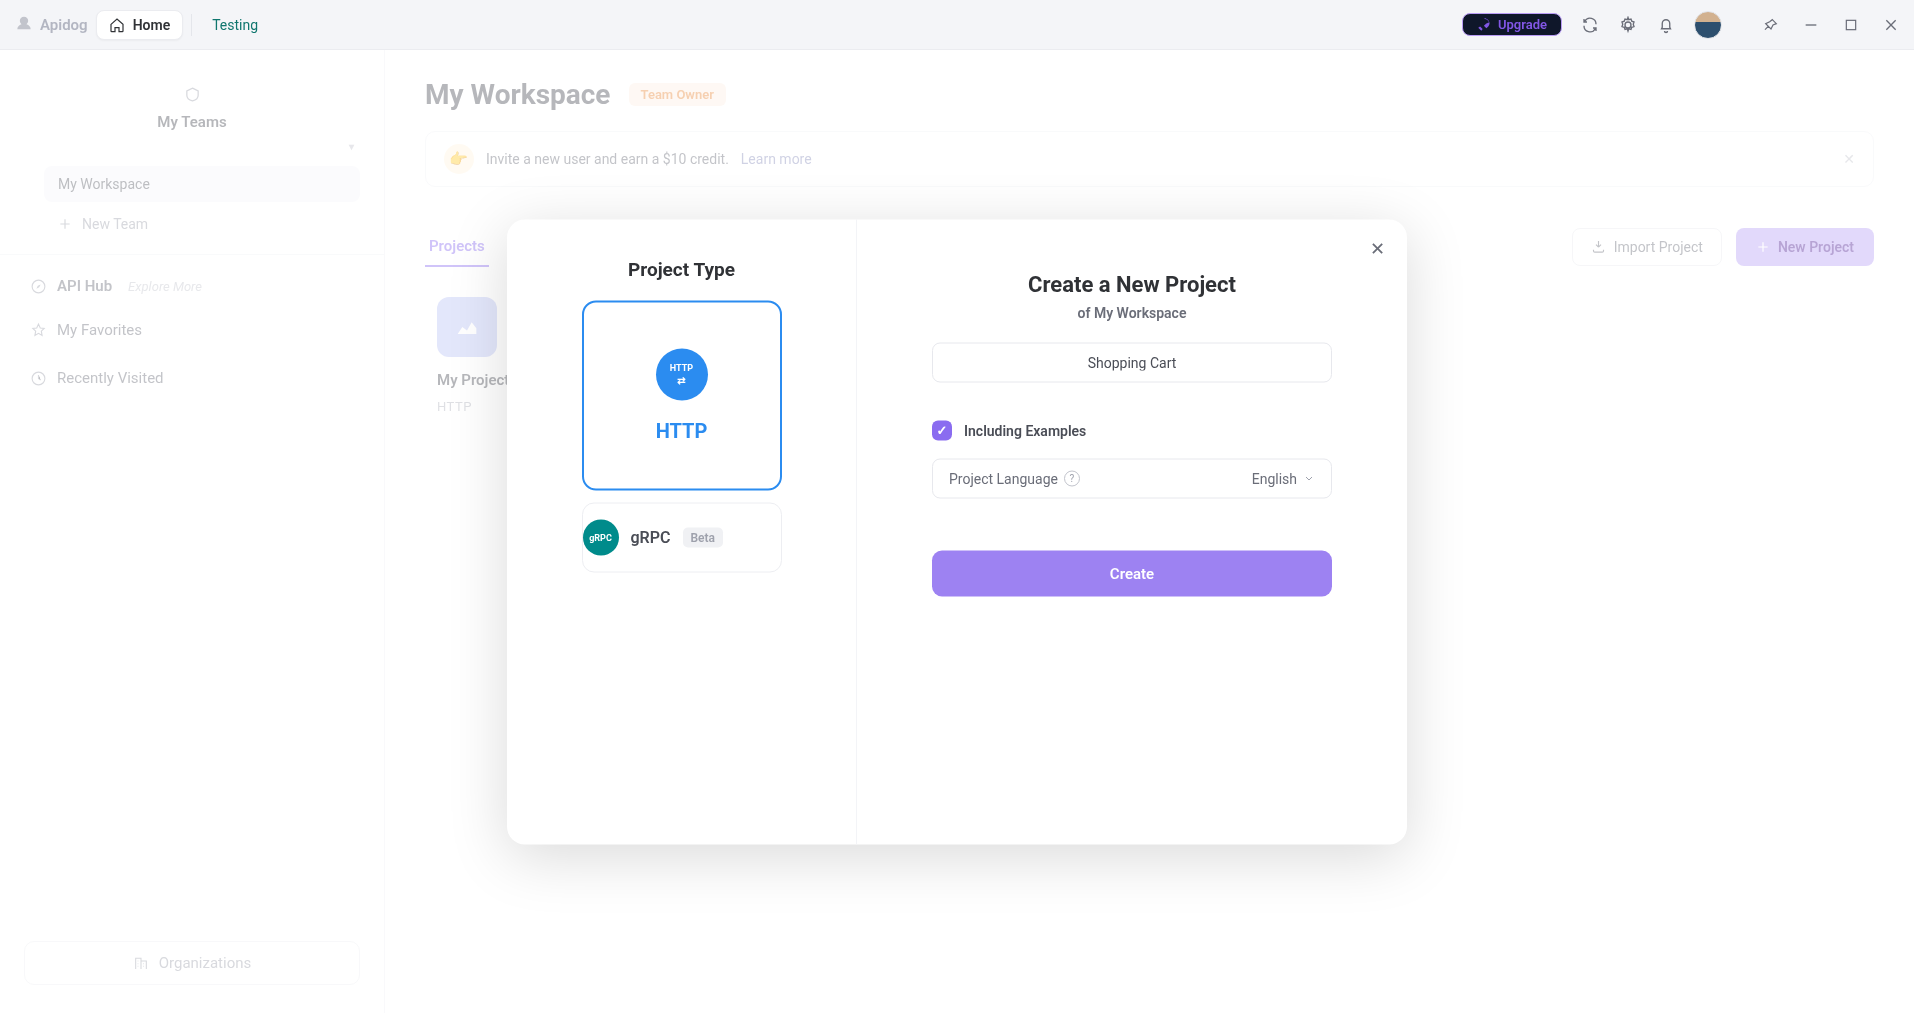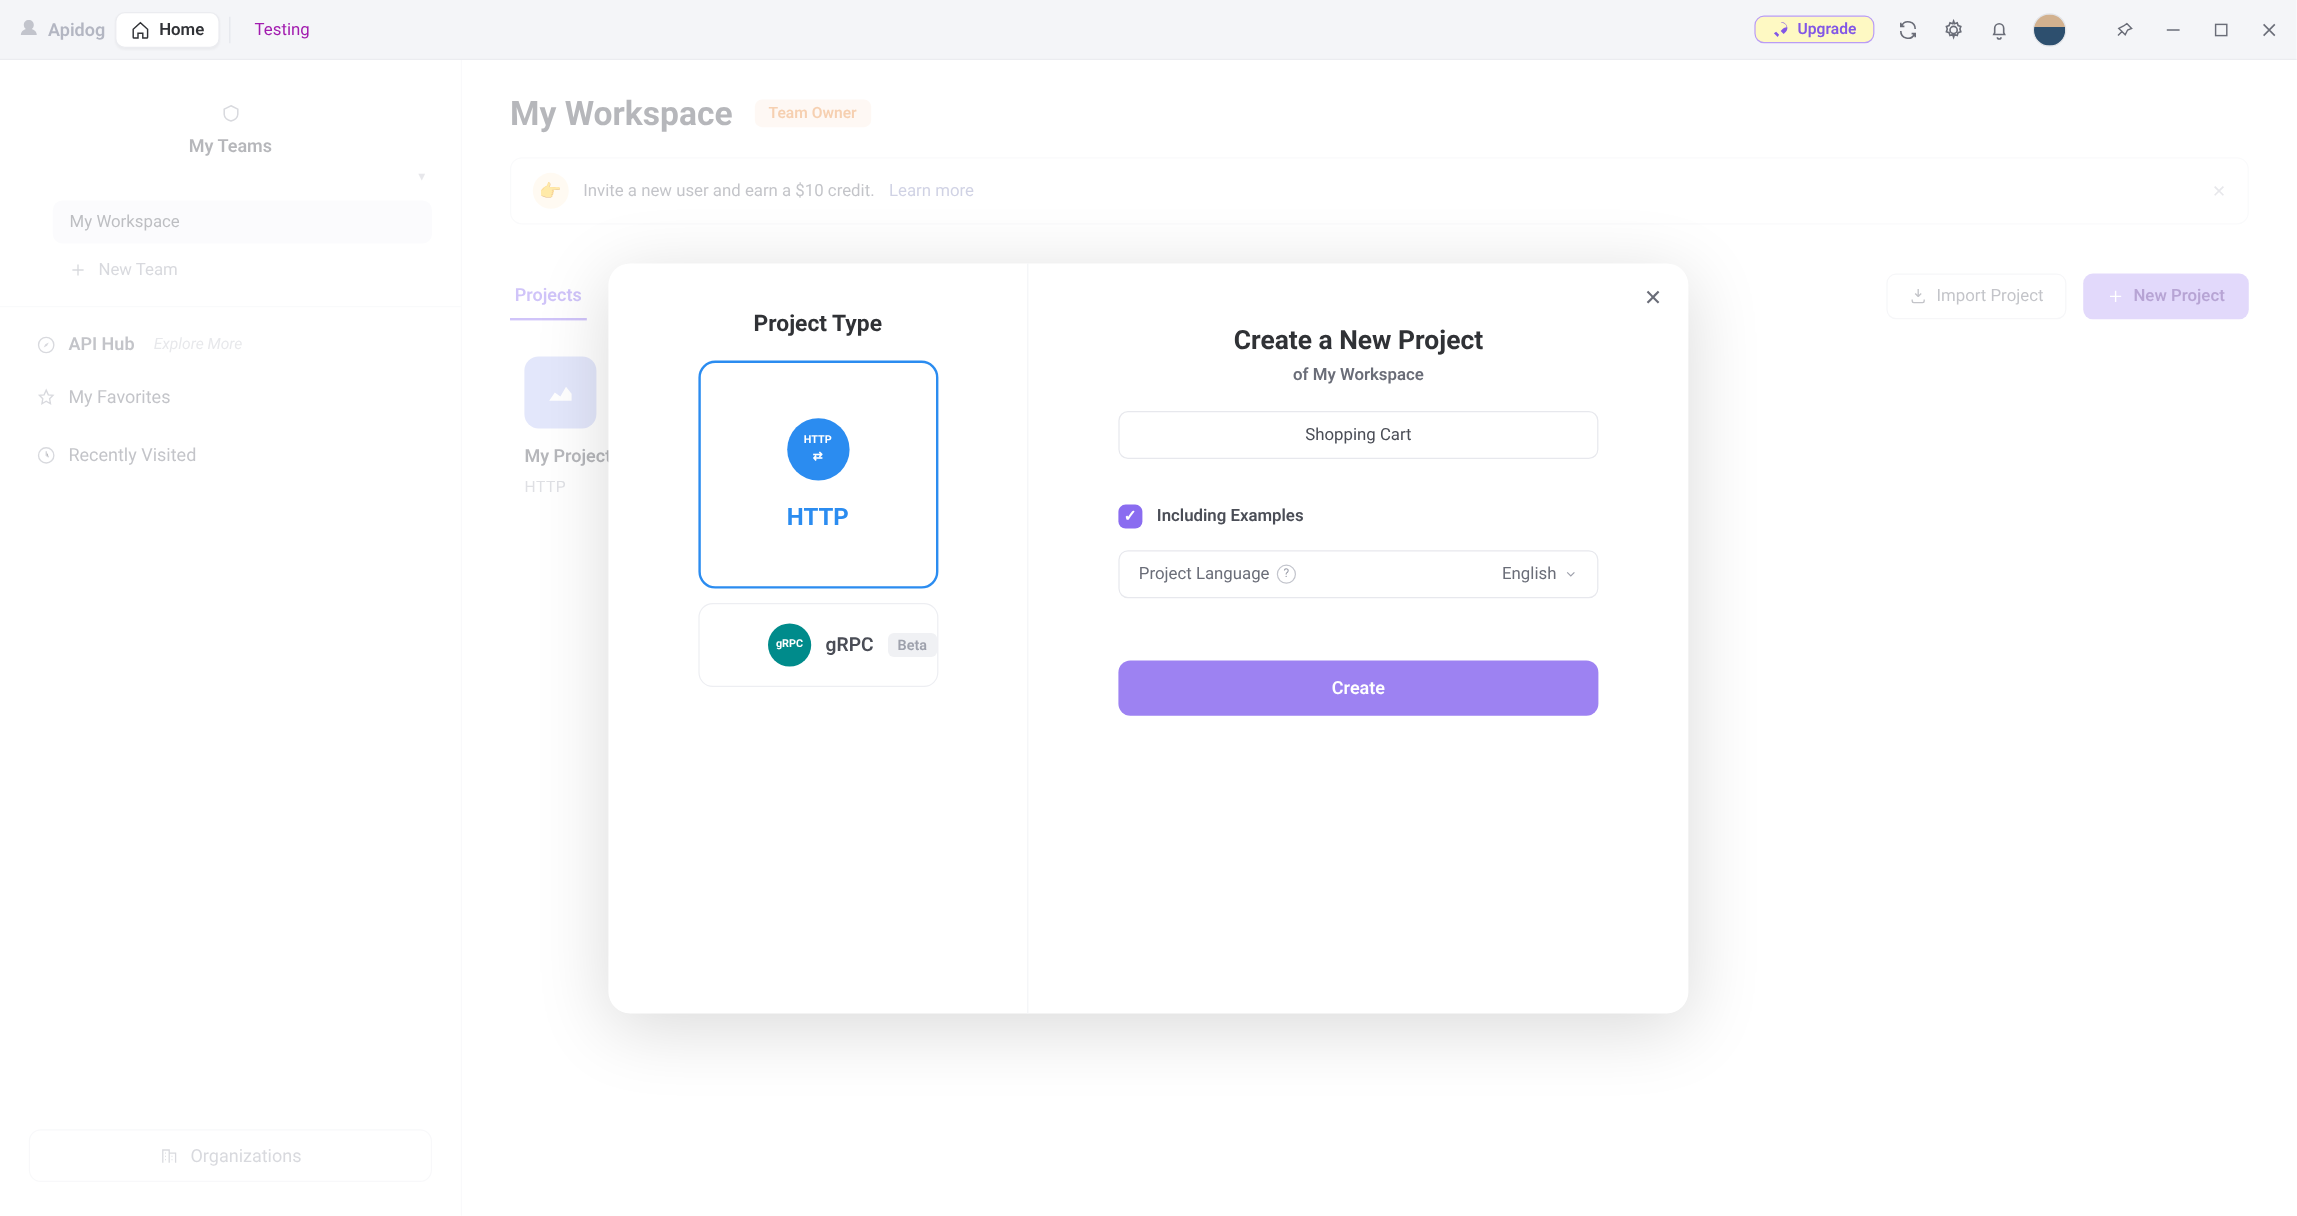--- a/index.html
+++ b/index.html
@@ -6,23 +6,23 @@
   body { width:1914px; height:1013px; overflow:hidden; background:#fff; transform-origin: top left; }
   .scale-wrap { width:1914px; height:1013px; position:relative; }
 
   
   .topbar { width:100%; height:50px; background:#f4f5f8; border-bottom:1px solid #ebecf0; display:flex; align-items:center; padding:0 14px; gap:8px; }
   .logo-block { display:flex; align-items:center; gap:6px; color:#b3b6c2; font-weight:600; font-size:15px; }
   .logo-icon { width:20px; height:20px; }
   .tab-home { background:#fff; border:1px solid #ebecf0; border-radius:8px; padding:6px 12px; display:flex; align-items:center; gap:8px; color:#303236; font-size:14px; font-weight:600; box-shadow:0 1px 2px rgba(0,0,0,0.04); }
   .tab-home svg { width:16px; height:16px; }
   .topbar .divider { width:1px; height:22px; background:#e4e6eb; }
-  .tab-testing { color:#a21caf; font-size:14px; padding:6px 12px; }
+  .tab-testing { color:#0f766e; font-size:14px; padding:6px 12px; }
   .topbar-right { margin-left:auto; display:flex; align-items:center; gap:18px; }
-  .upgrade-btn { border:1px solid #b99cf5; color:#8257e6; background:#fef9c3; border-radius:8px; padding:3px 14px; font-size:13px; font-weight:600; display:flex; align-items:center; gap:6px; }
+  .upgrade-btn { border:1px solid #b99cf5; color:#8257e6; background:#0f172a; border-radius:8px; padding:3px 14px; font-size:13px; font-weight:600; display:flex; align-items:center; gap:6px; }
   .upgrade-btn svg { width:15px; height:15px; }
   .topbar-right .i { width:20px; height:20px; color:#6a6d78; display:flex; align-items:center; justify-content:center; cursor:pointer; }
   .avatar { width:28px; height:28px; border-radius:50%; background:linear-gradient(#d2b18f 40%, #2d4f6e 40%); overflow:hidden; border:1px solid #e2e4e8; }
   .window-controls { display:flex; gap:22px; margin-left:22px; }
   .window-controls .i { width:18px; height:18px; }
 
   
   .app-body { display:flex; height:calc(100% - 50px); position:relative; }
   .sidebar { width:385px; border-right:1px solid #f0f1f4; background:#fff; padding:28px 24px; display:flex; flex-direction:column; }
   .side-row { display:flex; align-items:center; gap:10px; color:#6a6d78; font-size:15px; padding:8px 6px; border-radius:8px; cursor:pointer; }
@@ -60,21 +60,21 @@
 
   
   .overlay { position:absolute; top:0; left:0; right:0; bottom:0; background:rgba(255,255,255,0.6); }
   .modal { position:absolute; width:900px; height:625px; left:50%; top:50%; transform:translate(-50%, -50%); background:#fff; border-radius:18px; box-shadow:0 12px 60px rgba(0,0,0,0.15); display:flex; }
   .modal-left { width:350px; border-right:1px solid #f3f4f7; padding:38px 26px; }
   .modal-left h3 { text-align:center; font-size:19px; font-weight:700; color:#303236; margin-bottom:20px; }
   .proj-type-card { width:200px; height:190px; margin:0 auto 12px; border:2px solid #2b8cf0; border-radius:14px; display:flex; flex-direction:column; align-items:center; justify-content:center; gap:18px; cursor:pointer; }
   .proj-type-card .circ { width:52px; height:52px; border-radius:50%; background:#2b8cf0; color:#fff; display:flex; align-items:center; justify-content:center; font-size:9px; font-weight:700; flex-direction:column; gap:2px; }
   .proj-type-card .circ .arr { font-size:10px; }
   .proj-type-card .lbl { color:#2b8cf0; font-size:20px; font-weight:700; }
-  .proj-type-card.grpc { width:200px; height:70px; margin:0 auto; border:1px solid #edeef2; border-radius:12px; flex-direction:row; justify-content:flex-end; gap:12px; }
+  .proj-type-card.grpc { width:200px; height:70px; margin:0 auto; border:1px solid #edeef2; border-radius:12px; flex-direction:row; justify-content:flex-start; gap:12px; }
   .proj-type-card.grpc .circ2 { width:36px; height:36px; border-radius:50%; background:#008b8b; color:#fff; display:flex; align-items:center; justify-content:center; font-size:9px; font-weight:700; }
   .proj-type-card.grpc .lbl2 { color:#4a4d56; font-size:16px; font-weight:600; }
   .proj-type-card.grpc .beta { background:#f0f1f4; color:#9ea1ac; font-size:12px; padding:3px 8px; border-radius:5px; font-weight:600; }
 
   .modal-right { flex:1; padding:30px 40px; position:relative; }
   .modal-close { position:absolute; top:18px; right:22px; font-size:18px; color:#6a6d78; cursor:pointer; }
   .modal-right h2 { text-align:center; font-size:22px; font-weight:700; color:#303236; margin-top:22px; }
   .modal-right .sub { text-align:center; font-size:14px; color:#6a6d78; font-weight:600; margin-top:8px; margin-bottom:22px; }
   .mr-input { width:400px; margin:0 auto; display:block; border:1px solid #e7e8ed; border-radius:8px; padding:11px 14px; font-size:14px; color:#4a4d56; text-align:center; }
   .mr-check-row { width:400px; margin:38px auto 0; display:flex; align-items:center; gap:12px; color:#4a4d56; font-size:14px; font-weight:600; }

